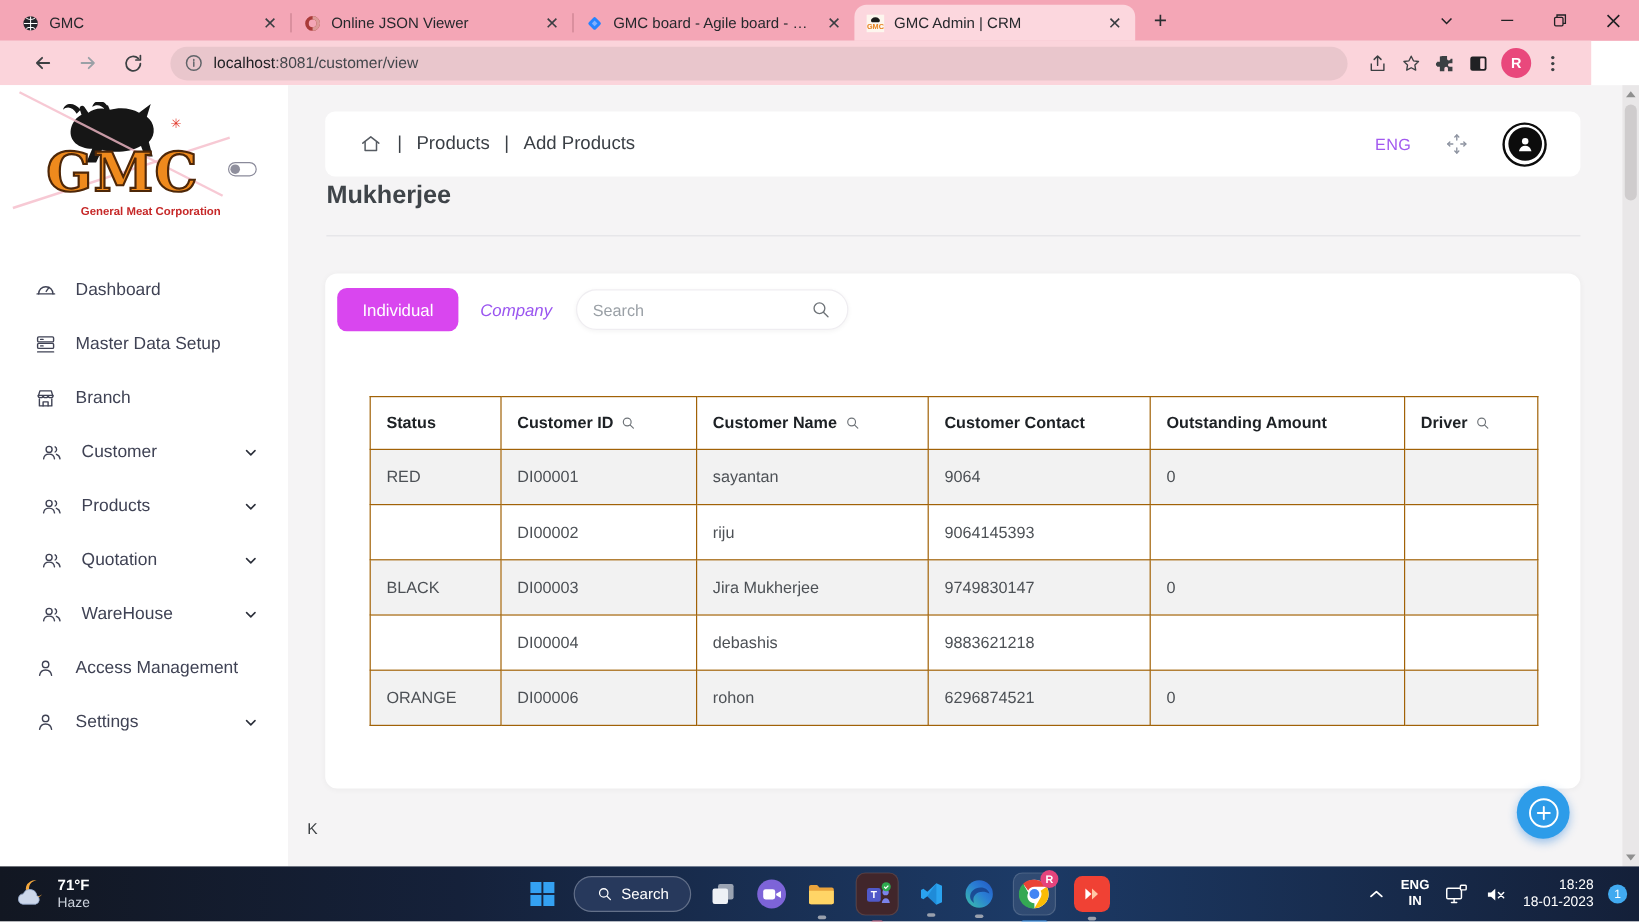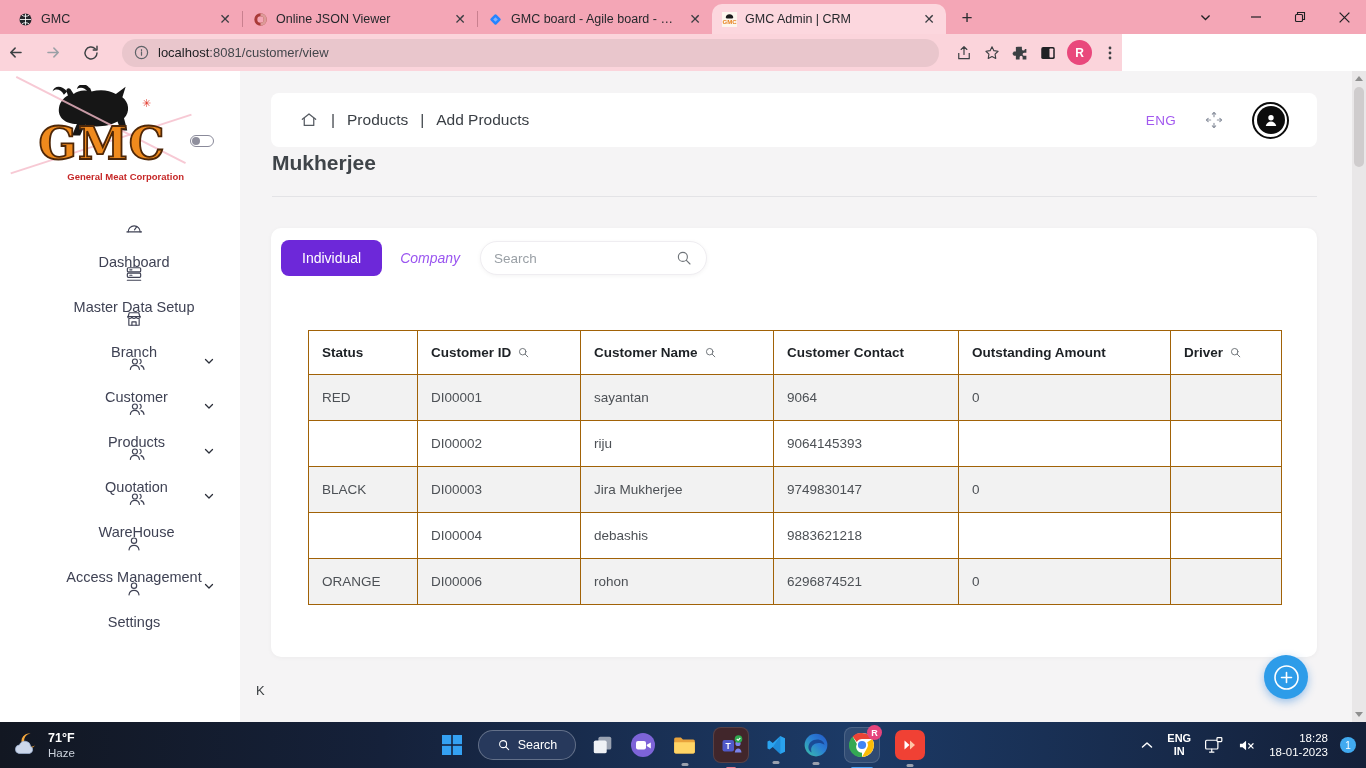--- a/index.html
+++ b/index.html
@@ -13,21 +13,21 @@
   .tab { width:234px; height:30px; display:flex; align-items:center; gap:8px; padding:0 8px 0 10px; border-radius:10px 10px 0 0; font-size:12.5px; color:#26282c; position:relative; }
   .tab.active { background:#fcd7de; }
   .tab .t-title { flex:1; white-space:nowrap; overflow:hidden; text-overflow:ellipsis; }
   .tab .t-close { font-size:14px; color:#3a3d42; width:18px; height:18px; display:flex; align-items:center; justify-content:center; border-radius:50%; }
   .tab-sep { width:1px; height:16px; background:#c9808f; margin-bottom:7px; }
   .newtab { width:26px; height:26px; margin:0 0 3px 8px; display:flex; align-items:center; justify-content:center; font-size:19px; color:#2b2d31; }
   .win-controls { position:absolute; right:0; top:0; height:34px; display:flex; align-items:center; }
   .win-btn { width:44px; height:34px; display:flex; align-items:center; justify-content:center; color:#202124; }
   .tabsearch { width:30px; height:34px; display:flex; align-items:center; justify-content:center; margin-right:14px; }
 
-  .toolbar { position:absolute; top:34px; left:0; width:1122px; height:37px; background:#fbd4db; display:flex; align-items:center; padding:0 0; gap:8px; }
+  .toolbar { position:absolute; top:34px; left:0; width:1326px; height:37px; background:#fbd4db; display:flex; align-items:center; padding:0 20px; gap:8px; }
   .nav-btn { width:30px; height:30px; display:flex; align-items:center; justify-content:center; border-radius:50%; }
   .addr { flex:1; height:28px; margin:0 8px; background:#e9c6cc; border-radius:14px; display:flex; align-items:center; padding:0 12px; gap:9px; min-width:0; }
   .addr .url { font-size:13px; color:#202124; white-space:nowrap; }
   .addr .url .path { color:#44474c; }
   .tb-icons { display:flex; align-items:center; gap:10px; padding-right:4px; }
   .avatar-chip { width:25px; height:25px; border-radius:50%; background:#e9487c; color:#fff; font-size:12px; font-weight:bold; display:flex; align-items:center; justify-content:center; }
 
   
   .viewport { position:absolute; top:71px; left:0; width:1366px; height:651px; background:#f5f4f5; }
   .v-scrollbar { position:absolute; right:0; top:0; width:14px; height:651px; background:#e9e7e8; }
@@ -40,40 +40,40 @@
   .sidebar { position:absolute; left:0; top:0; width:240px; height:651px; background:#ffffff; }
   .logo-wrap { position:absolute; left:14px; top:14px; width:176px; height:118px; }
   .logo-bull { position:absolute; left:34px; top:0px; }
   .logo-star { position:absolute; left:128px; top:12px; color:#e23b2e; font-size:11px; }
   .logo-text { position:absolute; left:0; top:36px; width:176px; text-align:center; font-family:"DejaVu Serif", serif; font-weight:bold; font-size:45px; line-height:1; letter-spacing:1px; color:#ef8a1d; -webkit-text-stroke:1.8px #4e2708; }
   .logo-caption { position:absolute; right:6px; top:86px; font-size:9.5px; font-weight:bold; color:#c62828; }
   .logo-line { position:absolute; height:1.5px; background:#f5bcc9; opacity:.8; }
   .side-toggle { position:absolute; left:190px; top:64px; width:24px; height:12px; border:1px solid #8a8a9a; border-radius:7px; background:#fff; }
   .side-toggle::before { content:""; position:absolute; left:1px; top:1px; width:8px; height:8px; border-radius:50%; background:#8f8f9d; }
   .nav { position:absolute; left:0; top:148px; width:240px; }
-  .nav-item { position:relative; height:45px; display:flex; align-items:center; padding-left:28px; gap:15px; color:#3f4254; font-size:14.5px; cursor:default;flex-direction:column; }
+  .nav-item { position:relative; height:45px; display:flex; align-items:center; padding-left:28px; gap:15px; color:#3f4254; font-size:14.5px; cursor:default; }
   .nav-item.indent { padding-left:33px; }
   .nav-item .chev { position:absolute; right:24px; }
 
   
   .main { position:absolute; left:240px; top:0; width:1112px; height:651px; }
   .topbar { position:absolute; left:31px; top:22px; width:1046px; height:54px; background:#fff; border-radius:8px; display:flex; align-items:center; padding:0 28px; }
   .crumb { display:flex; align-items:center; gap:12px; font-size:15.5px; font-weight:500; color:#3a3f45; }
   .crumb .pipe { color:#3a3f45; font-weight:400; }
   .topbar-right { margin-left:auto; display:flex; align-items:center; gap:28px; }
   .lang { color:#a259ef; font-size:13.5px; font-weight:500; letter-spacing:.3px; }
   .hdr-avatar { width:37px; height:37px; border-radius:50%; border:2.5px solid #0c0c0c; display:flex; align-items:center; justify-content:center; background:#fff; }
   .hdr-avatar .inner { width:28px; height:28px; border-radius:50%; background:#0c0c0c; display:flex; align-items:center; justify-content:center; }
 
   .page-title { position:absolute; left:32px; top:80px; font-size:21px; font-weight:600; color:#3f4449; }
   .title-rule { position:absolute; left:32px; top:125px; width:1045px; height:1px; background:#e3e3e6; }
 
   .card { position:absolute; left:31px; top:157px; width:1046px; height:429px; background:#fff; border-radius:10px; box-shadow:0 1px 5px rgba(0,0,0,.04); }
   .seg-row { position:absolute; left:10px; top:12px; display:flex; align-items:center; }
-  .btn-individual { height:36px; padding:0 21px; border:none; border-radius:8px; background:#6d28d9; color:#fff; font-size:14px; font-family:inherit; }
+  .btn-individual { height:36px; padding:0 21px; border:none; border-radius:8px; background:#d946ef; color:#fff; font-size:14px; font-family:inherit; }
   .btn-company { margin-left:18px; background:none; border:none; color:#9a55f0; font-size:14px; font-family:inherit;font-style:italic; }
   .search-pill { position:absolute; left:209px; top:13px; width:227px; height:34px; border:1px solid #efedf1; border-radius:17px; box-shadow:0 1px 4px rgba(0,0,0,.05); display:flex; align-items:center; padding:0 13px; background:#fff; }
   .search-pill input { flex:1; border:none; outline:none; font-size:13.5px; font-family:inherit; color:#202124; background:transparent; }
   .search-pill input::placeholder { color:#9aa0a6; }
 
   .cust-table { position:absolute; left:37px; top:102px; border-collapse:collapse; table-layout:fixed; width:973px; }
   .cust-table th, .cust-table td { border:1px solid #a16207; text-align:left; padding:0 13px; overflow:hidden; white-space:nowrap; }
   .cust-table th { height:44px; font-size:13.5px; font-weight:bold; color:#1d2125; background:#fff; }
   .cust-table th .th-inner { display:flex; align-items:center; gap:6px; }
   .cust-table td { height:46px; font-size:13.5px; color:#4d5156; }

